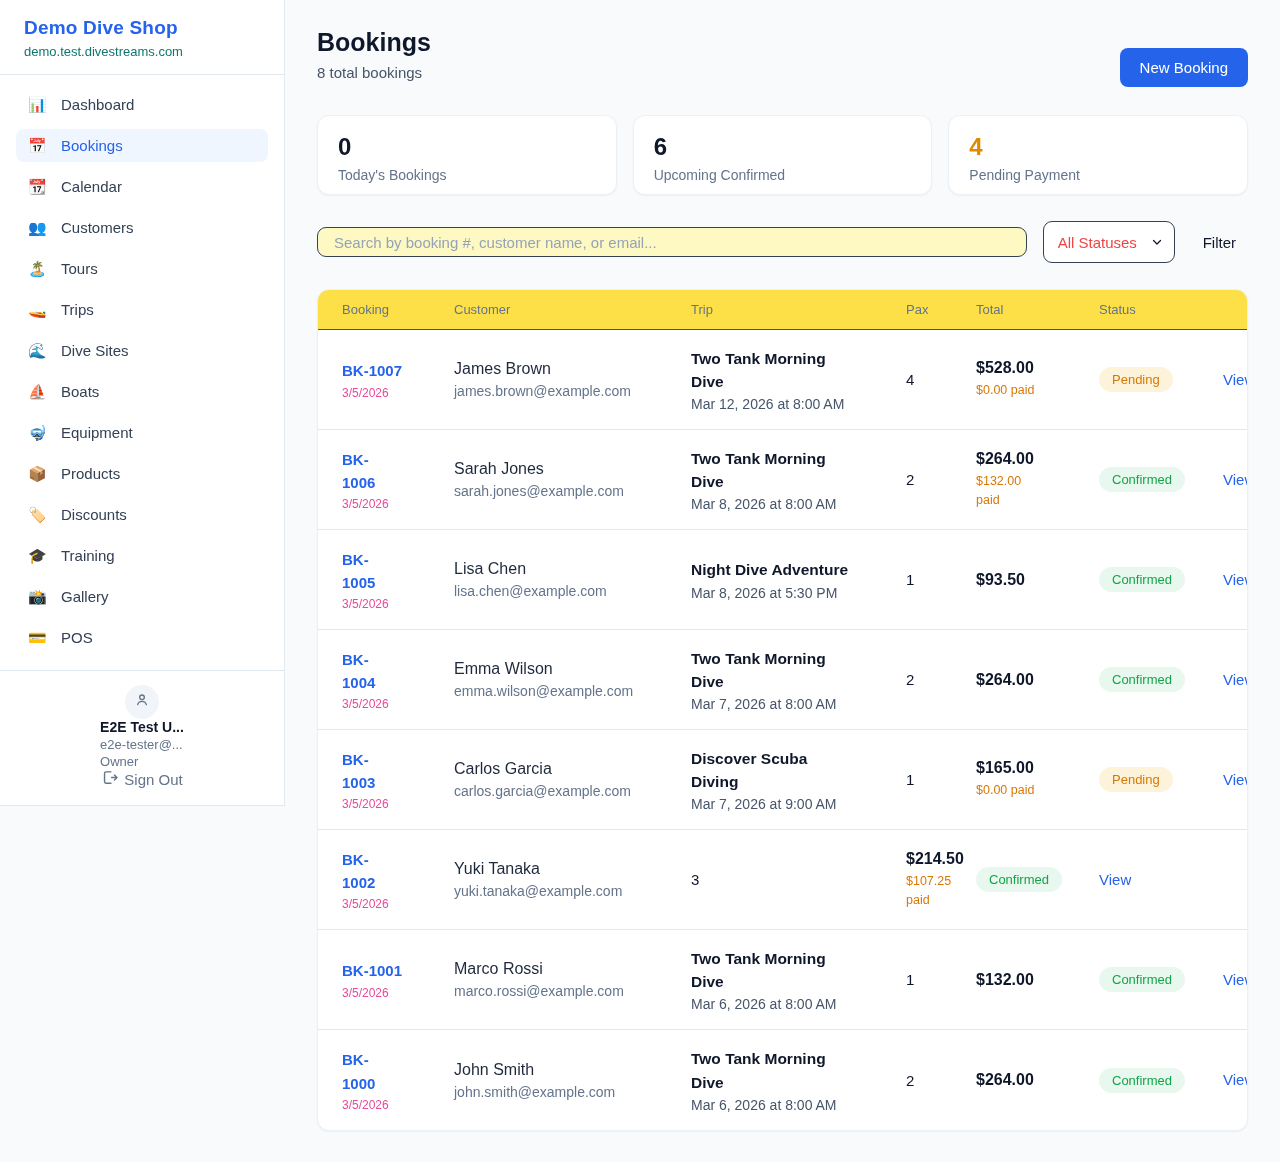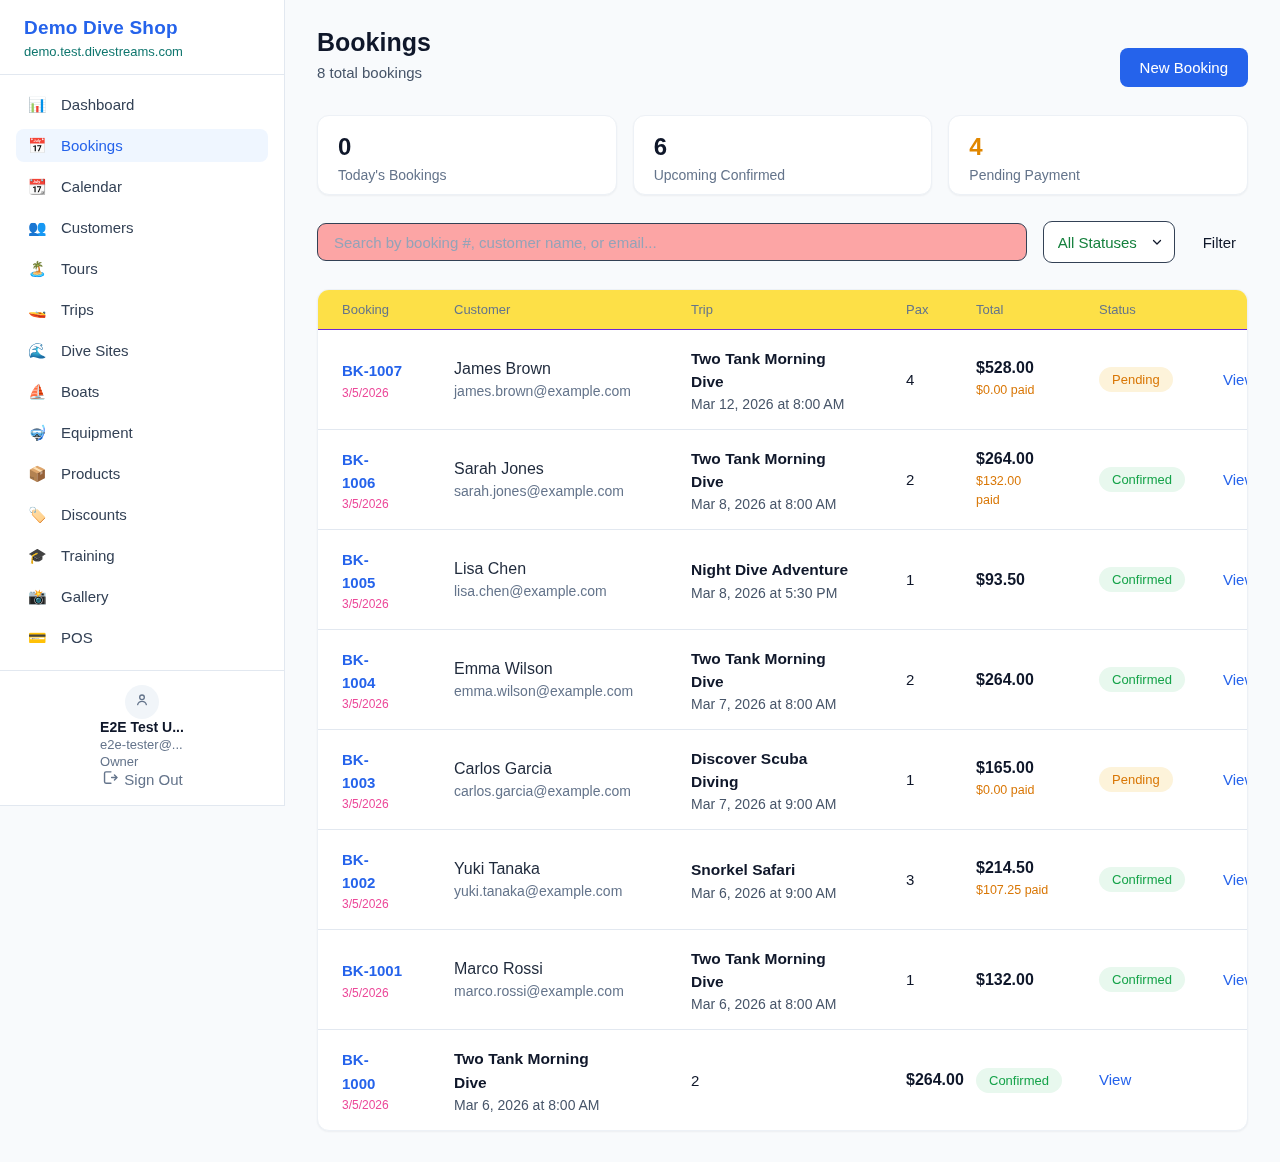--- a/index.html
+++ b/index.html
@@ -57,29 +57,29 @@
   .stat-card {
     background: #fff; border: 1px solid #edf1f6; border-radius: 12px;
     padding: 18px 20px; box-shadow: 0 1px 2px rgba(15,23,42,.05); height: 80px;
   }
   .stat-value { font-size: 24px; font-weight: 700; color: #0f172a; line-height: 1.1; }
   .stat-value.accent { color: #e18700; }
   .stat-label { font-size: 14px; color: #64748b; margin-top: 7px; }
 
   .controls { display: flex; align-items: center; gap: 16px; margin-top: 26px; }
   .search {
-    flex: 1; height: 38px; background: #fca5a5;
+    flex: 1; height: 30px; background: #fef9c3;
     border: 1px solid #334155; border-radius: 9px;
     padding: 0 16px; font-family: inherit; font-size: 15px; color: #0f172a; outline: none;
   }
   .search::placeholder { color: #94a3b8; }
   .select-wrap { position: relative; }
   .status-select {
     height: 42px; background: #fff; border: 1px solid #334155; border-radius: 9px;
-    font-family: inherit; font-size: 15px; color: #15803d;
+    font-family: inherit; font-size: 15px; color: #ef4444;
     padding: 0 36px 0 14px; appearance: none; -webkit-appearance: none; cursor: pointer; outline: none;
   }
   .select-chevron { position: absolute; right: 12px; top: 50%; transform: translateY(-50%); pointer-events: none; display: flex; }
   .filter-label { font-size: 15px; font-weight: 500; color: #0f172a; padding: 0 12px; cursor: pointer; }
 
   
   .table-card {
     margin-top: 26px; background: #fff; border: 1px solid #edf1f6; border-radius: 12px;
     box-shadow: 0 1px 2px rgba(15,23,42,.05); overflow: hidden;
   }
@@ -392,24 +392,20 @@
           <div class="trow grid-cols">
     <div>
       <div class="bk-id">BK-
 1002</div>
       <div class="bk-date">3/5/2026</div>
     </div>
     <div>
       <div class="c-name">Yuki Tanaka</div>
       <div class="c-email">yuki.tanaka@example.com</div>
     </div>
-    <div>
-      <div class="t-name">Snorkel Safari</div>
-      <div class="t-date">Mar 6, 2026 at 9:00 AM</div>
-    </div>
     <div class="pax">3</div>
     <div>
       <div class="amt">$214.50</div>
       <div class="paid">$107.25 paid</div>
     </div>
     <div>
       <span class="badge badge--confirmed">Confirmed</span>
     </div>
     <div>
       <span class="view-link">View</span>
@@ -441,20 +437,24 @@
       <span class="view-link">View</span>
     </div>
   </div>
           <div class="trow grid-cols">
     <div>
       <div class="bk-id">BK-
 1000</div>
       <div class="bk-date">3/5/2026</div>
     </div>
     <div>
+      <div class="c-name">John Smith</div>
+      <div class="c-email">john.smith@example.com</div>
+    </div>
+    <div>
       <div class="t-name">Two Tank Morning
 Dive</div>
       <div class="t-date">Mar 6, 2026 at 8:00 AM</div>
     </div>
     <div class="pax">2</div>
     <div>
       <div class="amt">$264.00</div>
 
     </div>
     <div>

